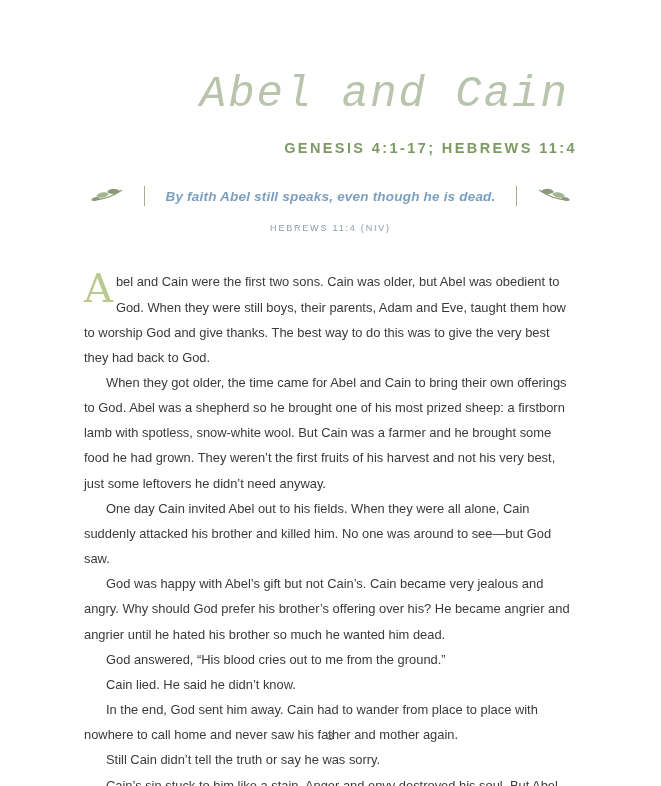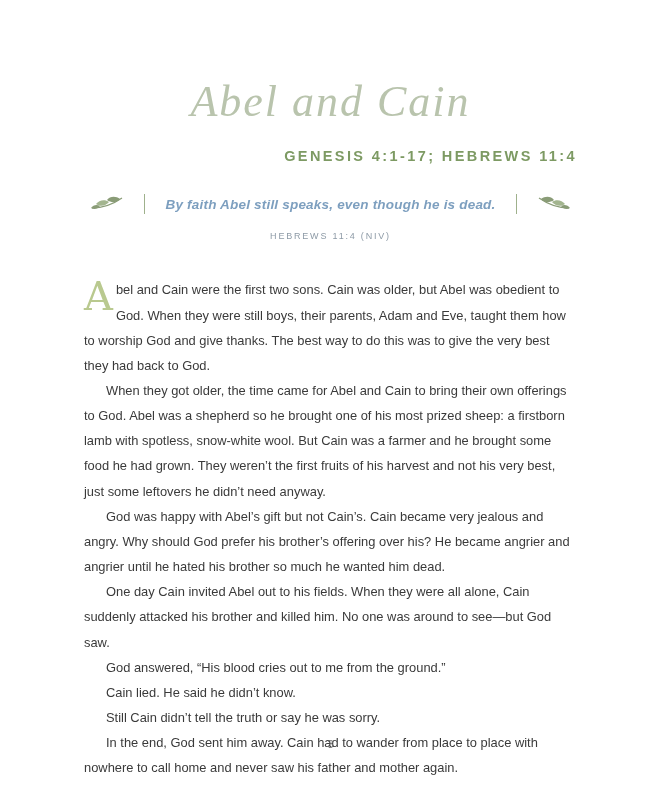--- a/index.html
+++ b/index.html
@@ -16,28 +16,28 @@
     overflow: hidden;
   }
   .page {
     width: 661px;
     height: 786px;
     box-sizing: border-box;
     padding: 0 84px;
     position: relative;
   }
   .title {
-    text-align: center;
-    font-family: Liberation Serif, serif;
+    text-align: right;
+    font-family: Liberation Mono, monospace;
     font-style: italic;
     font-weight: 400;
     font-size: 44px;
     letter-spacing: 2px;
     color: #b9c4ad;
-    margin: 16px;
+    margin: 8px;
     padding-top: 62px;
     line-height: 1.1;
   }
   .subtitle {
     text-align: right;
     font-size: 14.5px;
     font-weight: 700;
     letter-spacing: 2.4px;
     color: #7d9a63;
     margin: 22px 0 0 0;
@@ -141,23 +141,23 @@
         <path d="M24 11 C27 9 31 10 33 13 C30 15 26 14 24 11 Z" fill="#8a9c77"></path>
       </svg>
     </span>
   </div>
 
   <div class="verse-ref">HEBREWS 11:4 (NIV)</div>
 
   <div class="body">
     <p class="first"><span class="dropcap">A</span><span>bel and Cain were the first two sons. Cain was older, but Abel was obedient to God. When they were still boys, their parents, Adam and Eve, taught them how to worship God and give thanks. The best way to do this was to give the very best they had back to God.</span></p>
     <p>When they got older, the time came for Abel and Cain to bring their own offerings to God. Abel was a shepherd so he brought one of his most prized sheep: a firstborn lamb with spotless, snow-white wool. But Cain was a farmer and he brought some food he had grown. They weren’t the first fruits of his harvest and not his very best, just some leftovers he didn’t need anyway.</p>
+    <p>One day Cain invited Abel out to his fields. When they were all alone, Cain suddenly attacked his brother and killed him. No one was around to see—but God saw.</p>
     <p>God was happy with Abel’s gift but not Cain’s. Cain became very jealous and angry. Why should God prefer his brother’s offering over his? He became angrier and angrier until he hated his brother so much he wanted him dead.</p>
-    <p>One day Cain invited Abel out to his fields. When they were all alone, Cain suddenly attacked his brother and killed him. No one was around to see—but God saw.</p>
     <p>God answered, “His blood cries out to me from the ground.”</p>
     <p>Cain lied. He said he didn’t know.</p>
+    <p>In the end, God sent him away. Cain had to wander from place to place with nowhere to call home and never saw his father and mother again.</p>
     <p>Still Cain didn’t tell the truth or say he was sorry.</p>
-    <p>In the end, God sent him away. Cain had to wander from place to place with nowhere to call home and never saw his father and mother again.</p>
     <p>Cain’s sin stuck to him like a stain. Anger and envy destroyed his soul. But Abel believed and obeyed God and God honored him for it. Because he died doing what God wanted, his example of faithfulness lives on.</p>
   </div>
 
   <div class="page-number">3</div>
 </div>
 
 </body></html>

